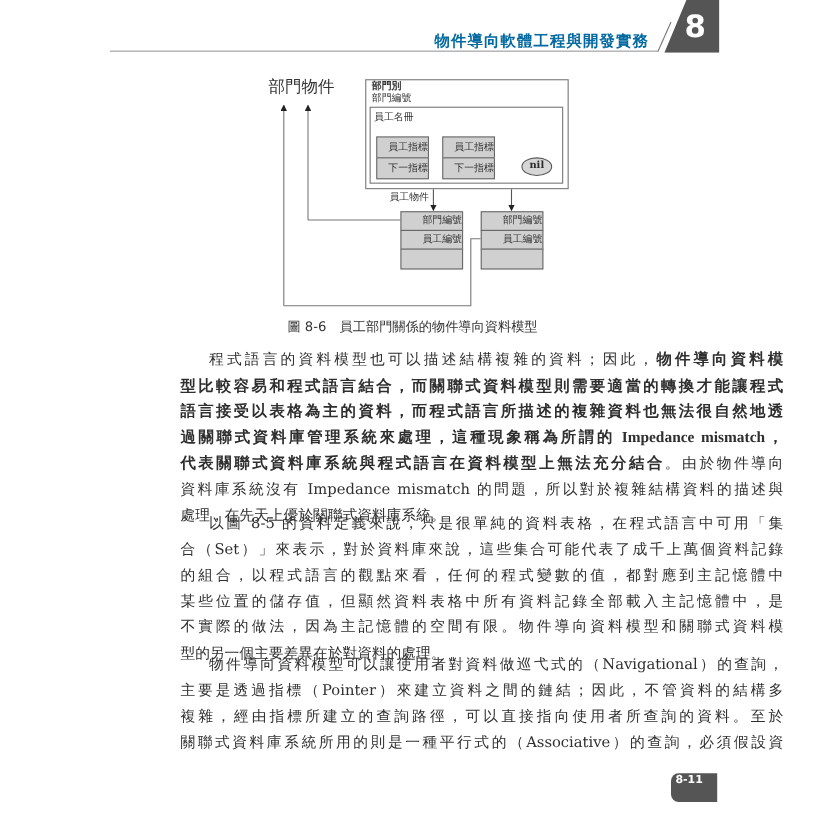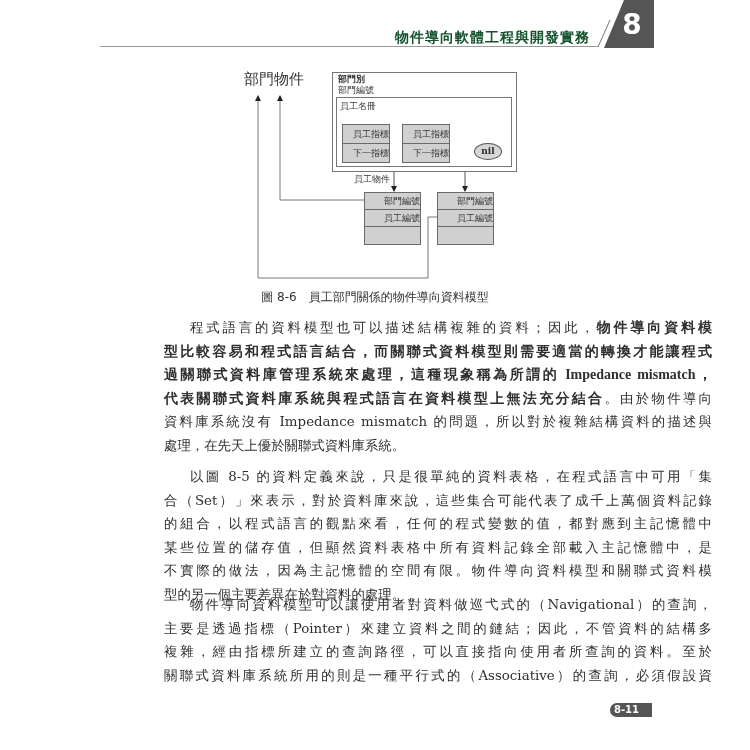--- a/index.html
+++ b/index.html
@@ -3,21 +3,21 @@
 <meta charset="utf-8">
 <style>
   html, body { margin:0; padding:0; background:#ffffff; }
   body { width:750px; height:750px; position:relative; overflow:hidden;
          font-family:"DejaVu Serif","Liberation Serif", serif; color:#2a2a2a; }
   .abs { position:absolute; }
 
   
   .hdr-line { position:absolute; left:100px; top:46px; width:498px; height:1px; background:#9a9a9a; }
   .hdr-title { position:absolute; right:160px; top:29px; font-family:"DejaVu Sans","Liberation Sans",sans-serif;
-               font-size:14px; font-weight:bold; color:#14532d; letter-spacing:1px; }
+               font-size:14px; font-weight:bold; color:#0369a1; letter-spacing:1px; }
   .hdr-tab { position:absolute; left:596px; top:0; width:58px; height:48px; }
   .hdr-num { position:absolute; left:612px; top:8px; width:40px; text-align:center;
              font-family:"DejaVu Sans","Liberation Sans",sans-serif; font-size:28px; color:#fff; font-weight:bold; }
 
   
   .dg-text { font-family:"DejaVu Serif","Liberation Serif",serif; color:#333; }
   .box { position:absolute; border:1px solid #777; background:#fff; }
   .cell { position:absolute; background:#d0d0d0; border:1px solid #6a6a6a; box-sizing:border-box;
           font-size:9px; text-align:right; color:#333; }
   .nil { position:absolute; left:474px; top:143px; width:26px; height:15px; border:1px solid #555;
@@ -26,21 +26,21 @@
   .caption { position:absolute; left:0; width:750px; top:289px; text-align:center;
              font-family:"DejaVu Sans","Liberation Sans",sans-serif; font-size:12px; color:#333; }
 
   
   .para { position:absolute; left:164px; width:548px; font-size:13.4px; line-height:23.6px; color:#2f2f2f; }
   .line { white-space:nowrap; text-align:justify; text-align-last:justify; height:23.6px; }
   .line.last { text-align-last:left; }
   .ind { padding-left:26px; }
   .bold { font-family:Liberation Serif, serif; font-weight:bold; font-size:14px; }
 
-  .pg { position:absolute; left:610px; top:703px; width:42px; height:14px; background:#555;
+  .pg { position:absolute; left:610px; top:703px; width:42px; height:26px; background:#555;
         border-radius:7px 0 0 7px; color:#fff; font-family:"DejaVu Sans","Liberation Sans",sans-serif;
         font-size:10px; font-weight:bold; line-height:14px; padding-left:4px; box-sizing:border-box; }
 </style>
 </head>
 <body>
 
 <div class="hdr-line"></div>
 <div class="hdr-title">物件導向軟體工程與開發實務</div>
 <svg class="hdr-tab" viewBox="0 0 58 48" width="58" height="48">
   <line x1="2" y1="47" x2="14" y2="20" stroke="#777" stroke-width="1"></line>
@@ -95,20 +95,21 @@
   <div class="cell" style="left:437px;top:192px;width:57px;height:18px;line-height:16px;">部門編號</div>
   <div class="cell" style="left:437px;top:209px;width:57px;height:18px;line-height:16px;">員工編號</div>
   <div class="cell" style="left:437px;top:226px;width:57px;height:19px;"></div>
 
   <div class="caption">圖 8-6　員工部門關係的物件導向資料模型</div>
 </div>
 
 <div class="para" style="top:316px;">
     <div class="line ind"><span>程式語言的資料模型也可以描述結構複雜的資料；因此，</span><span class="bold">物件導向資料模</span></div>
     <div class="line"><span class="bold">型比較容易和程式語言結合，而關聯式資料模型則需要適當的轉換才能讓程式</span></div>
+    <div class="line"><span class="bold">語言接受以表格為主的資料，而程式語言所描述的複雜資料也無法很自然地透</span></div>
     <div class="line"><span class="bold">過關聯式資料庫管理系統來處理，這種現象稱為所謂的 Impedance mismatch，</span></div>
     <div class="line"><span class="bold">代表關聯式資料庫系統與程式語言在資料模型上無法充分結合</span><span>。由於物件導向</span></div>
     <div class="line"><span>資料庫系統沒有 Impedance mismatch 的問題，所以對於複雜結構資料的描述與</span></div>
     <div class="line last"><span>處理，在先天上優於關聯式資料庫系統。</span></div>
   </div>
 <div class="para" style="top:465px;">
     <div class="line ind"><span>以圖 8-5 的資料定義來說，只是很單純的資料表格，在程式語言中可用「集</span></div>
     <div class="line"><span>合（Set）」來表示，對於資料庫來說，這些集合可能代表了成千上萬個資料記錄</span></div>
     <div class="line"><span>的組合，以程式語言的觀點來看，任何的程式變數的值，都對應到主記憶體中</span></div>
     <div class="line"><span>某些位置的儲存值，但顯然資料表格中所有資料記錄全部載入主記憶體中，是</span></div>

